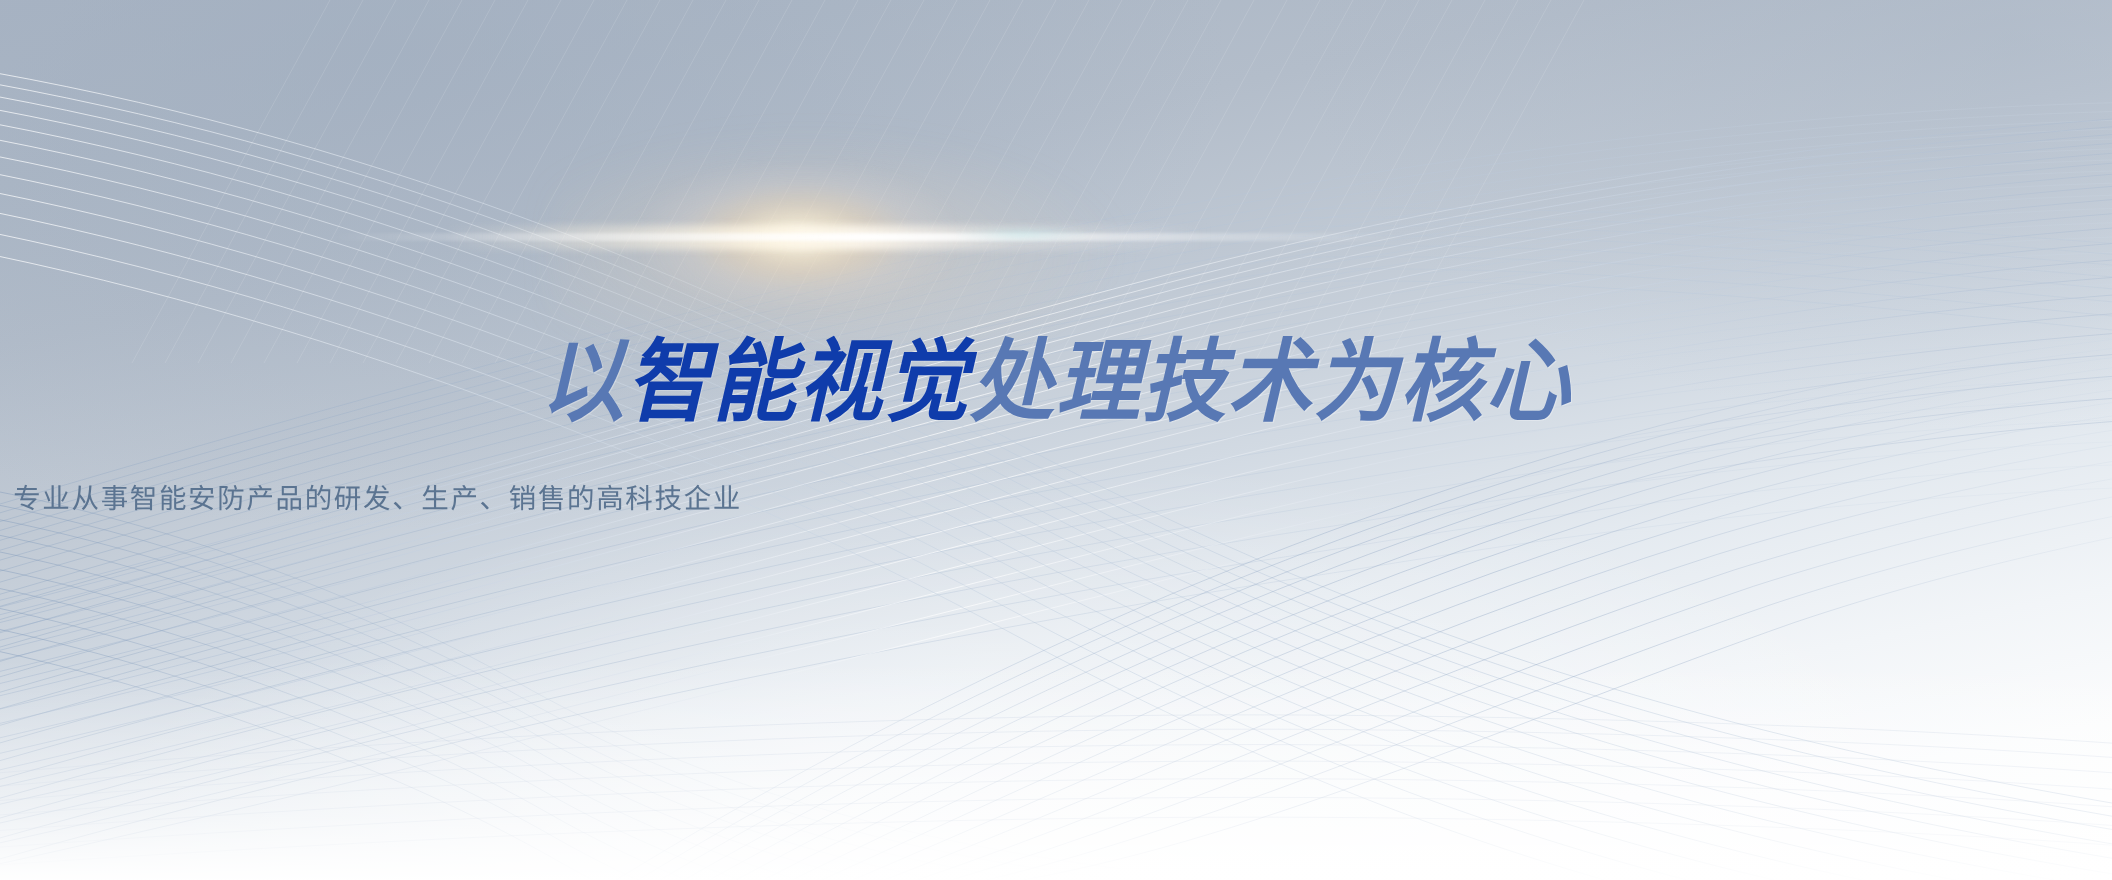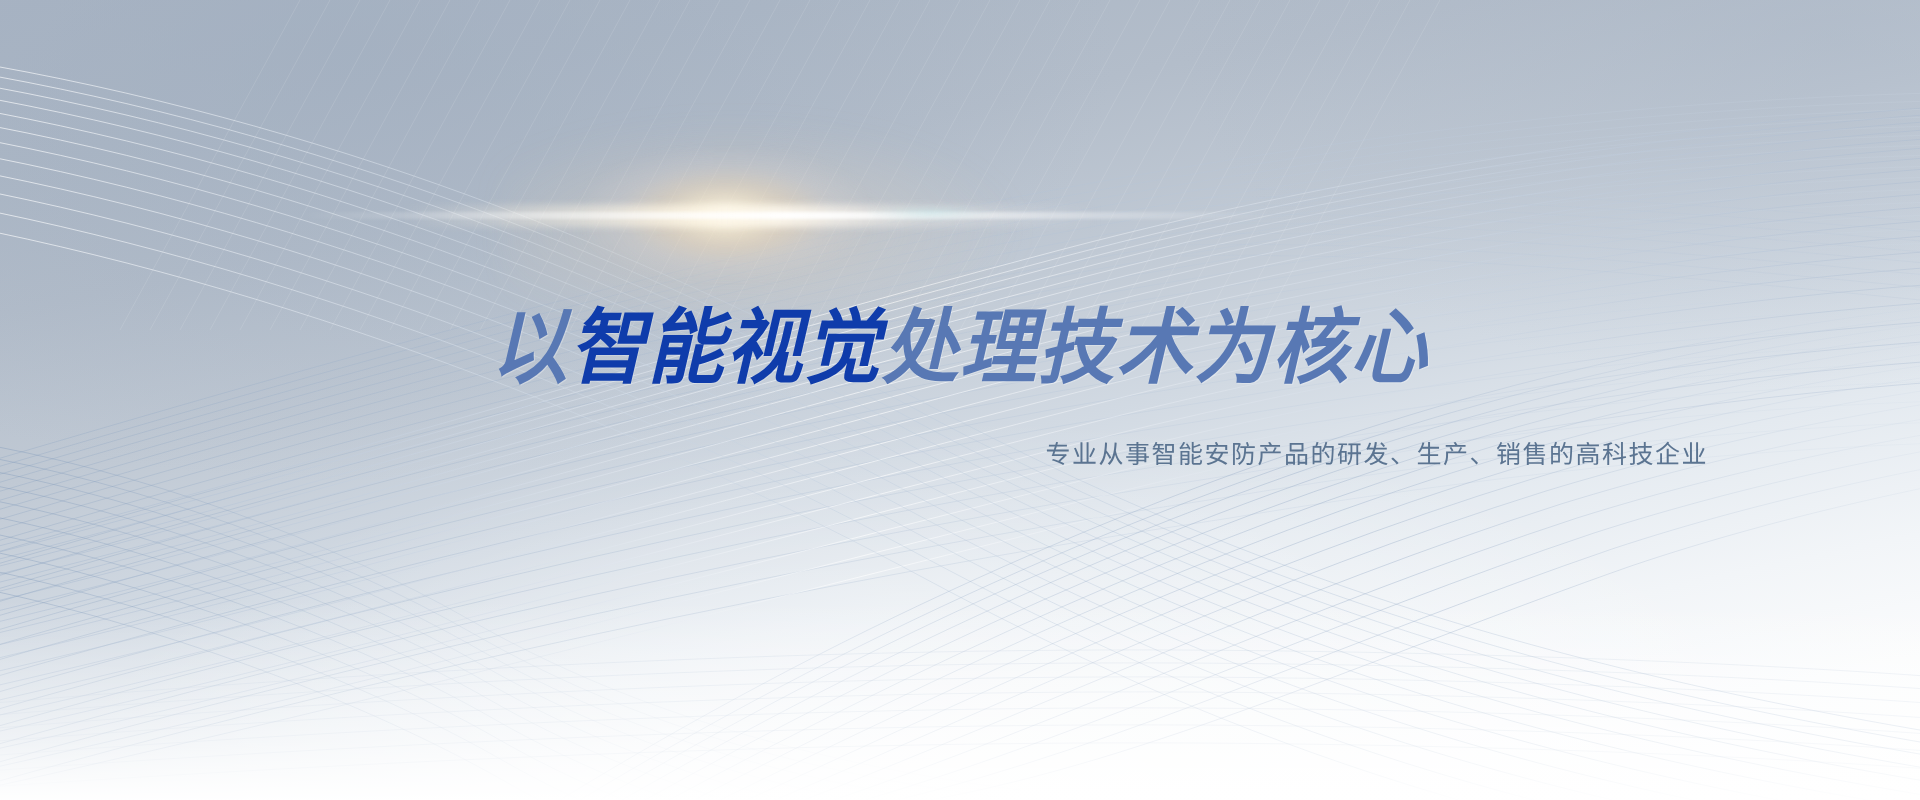--- a/index.html
+++ b/index.html
@@ -152,26 +152,27 @@
   .hl-accent {
     color: #0f3cab;
     text-shadow: 1px 1px 0 rgba(255,255,255,0.22);
   }
 
   .subtitle {
     position: absolute;
     top: 412px;
     left: 0;
     width: 1708px;
-    text-align: right;
+    text-align: left;
     font-size: 25px;
     line-height: 1.4;
     letter-spacing: 1.5px;
     color: #5b7491;
     white-space: nowrap;
+    padding-left: 12px;
   }
 
   .cta-wrap {
     position: absolute;
     top: 512px;
     left: 0;
     width: 1920px;
     display: flex;
     justify-content: center;
   }

